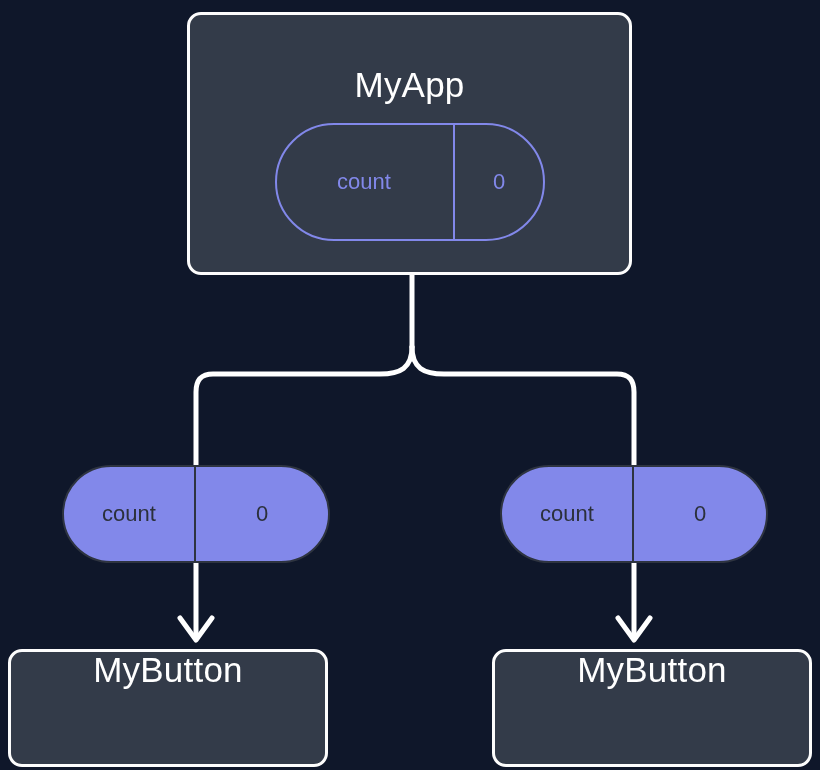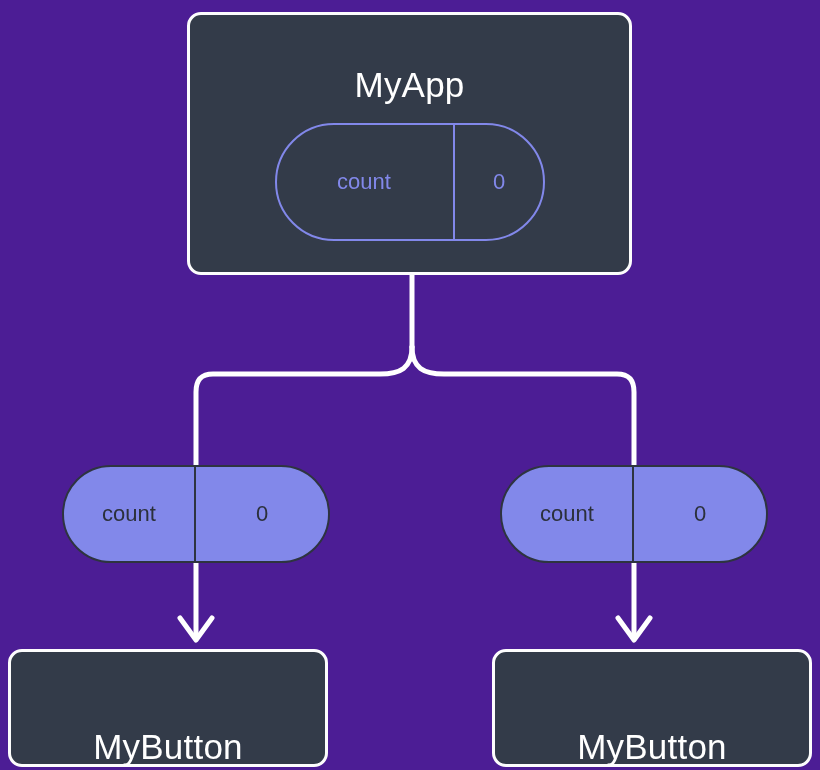--- a/index.html
+++ b/index.html
@@ -10,21 +10,21 @@
   body {
     width: 820px;
     height: 770px;
     font-family: "Liberation Sans", sans-serif;
     overflow: hidden;
   }
   #stage {
     position: relative;
     width: 820px;
     height: 770px;
-    background: #4c1d95;
+    background: #0f172a;
   }
   svg.edges {
     position: absolute;
     left: 0;
     top: 0;
     width: 820px;
     height: 770px;
     pointer-events: none;
   }
 
@@ -55,21 +55,21 @@
     width: 445px;
     height: 263px;
   }
   #node-myapp .node-title {
     margin-top: 52px;
   }
 
   
   .leaf-box {
     height: 118px;
-    justify-content: flex-end;
+    justify-content: flex-start;
   }
   #node-mybutton-left {
     left: 8px;
     top: 649px;
     width: 320px;
   }
   #node-mybutton-right {
     left: 492px;
     top: 649px;
     width: 320px;

